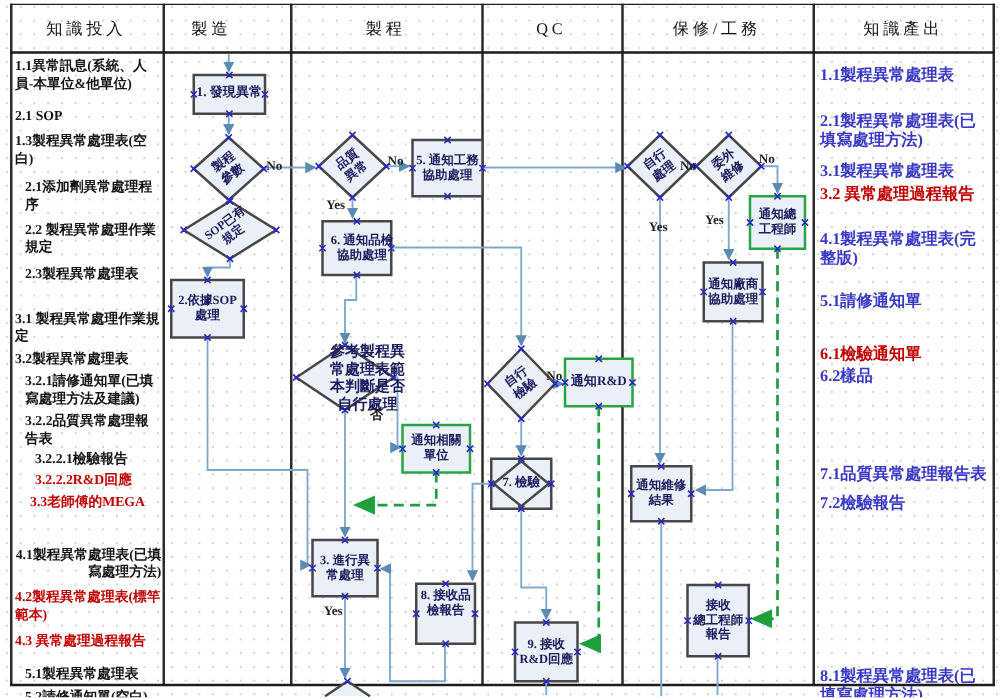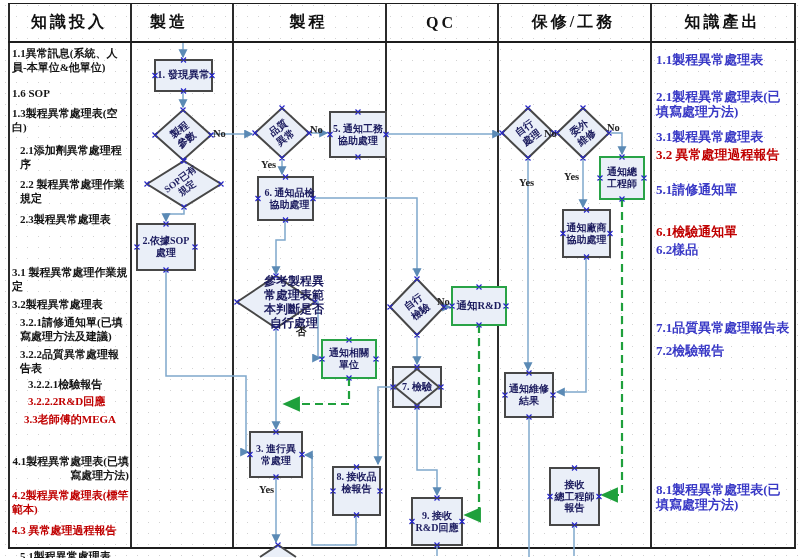--- a/index.html
+++ b/index.html
@@ -3,21 +3,21 @@
 <meta charset="utf-8">
 <style>
   html,body{margin:0;padding:0;background:#fff;}
   .canvas{position:relative;width:800px;height:558px;background:#fff;overflow:hidden;
     font-family:"Liberation Serif",serif;
     background-image:radial-gradient(circle,#d2d2d2 0.7px,transparent 0.9px);
     background-size:11px 11px;}
   .vl{position:absolute;top:3px;height:545px;width:1.5px;background:#2b2b2b;}
   .hl{position:absolute;left:8px;width:788px;background:#1d1d1d;}
   .hcell{position:absolute;top:4px;height:37px;display:flex;align-items:center;justify-content:center;
-    font-weight:bold;font-size:16px;letter-spacing:3px;color:#111;}
+    font-weight:normal;font-size:13px;letter-spacing:3px;color:#111;}
   .list{position:absolute;font-size:11px;line-height:14px;font-weight:bold;}
   .list p{margin:0;}
   #right-list{font-size:13px;line-height:15px;}
   .c-black{color:#141414;} .c-red{color:#c00000;} .c-blue{color:#3939c6;}
   .i1{padding-left:8px;} .i2{padding-left:16px;}
   #flow{position:absolute;left:0;top:0;}
   .cb{fill:none;stroke:#7fa8cc;stroke-width:1.5;}
   .cg{fill:none;stroke:#1fa03c;stroke-width:2.2;stroke-dasharray:8 5;}
   .shape{fill:#eaeff8;stroke:#474747;stroke-width:2;}
   .gshape{fill:#eaeff8;stroke:#29a347;stroke-width:2;}
@@ -45,43 +45,44 @@
   <div class="vl" style="left:385px"></div>
   <div class="vl" style="left:497px"></div>
   <div class="vl" style="left:650px"></div>
   <div class="vl" style="left:794px"></div>
   <div class="hl" style="top:3px;height:1.4px"></div>
   <div class="hl" style="top:40.5px;height:2.6px"></div>
   <div class="hl" style="top:547px;height:1.5px"></div>
 
   <div id="left-list" class="list" style="left:12px;top:44px;width:117px">
       <p class="c-black" style="margin-top: 2px;">1.1異常訊息(系統、人員-本單位&amp;他單位)</p>
-      <p class="c-black" style="margin-top: 12px;">1.6 SOP</p>
+      <p class="c-black" style="margin-top: 12px;">2.1 SOP</p>
       <p class="c-black" style="margin-top: 6px;">1.3製程異常處理表(空白)</p>
       <p class="c-black i1" style="margin-top: 9px;">2.1添加劑異常處理程序</p>
       <p class="c-black i1" style="margin-top: 6px;">2.2 製程異常處理作業規定</p>
       <p class="c-black i1" style="margin-top: 7px;">2.3製程異常處理表</p>
-      <p class="c-black" style="margin-top: 39px;">3.1 製程異常處理作業規定</p>
+      <p class="c-black" style="margin-top: 22px;">3.1 製程異常處理作業規定</p>
       <p class="c-black" style="margin-top: 4px;">3.2製程異常處理表</p>
       <p class="c-black i1" style="margin-top: 4px;">3.2.1請修通知單(已填寫處理方法及建議)</p>
       <p class="c-black i1" style="margin-top: 4px;">3.2.2品質異常處理報告表</p>
       <p class="c-black i2" style="margin-top: 2px;">3.2.2.1檢驗報告</p>
       <p class="c-red i2" style="margin-top: 3px;">3.2.2.2R&amp;D回應</p>
       <p class="c-red" style="margin-top: 4px; margin-left: 12px;">3.3老師傅的MEGA</p>
       <p class="c-black" style="margin-top: 28px; text-align: right;">4.1製程異常處理表(已填寫處理方法)</p>
       <p class="c-red" style="margin-top: 6px;">4.2製程異常處理表(標竿範本)</p>
       <p class="c-red" style="margin-top: 7px;">4.3 異常處理過程報告</p>
       <p class="c-black i1" style="margin-top: 12px;">5.1製程異常處理表</p>
       <p class="c-black i1" style="margin-top: 5px;">5.2請修通知單(空白)</p>
     </div>
   <div id="right-list" class="list" style="left:656px;top:46px;width:137px">
       <p class="c-blue" style="margin-top: 6px;">1.1製程異常處理表</p>
       <p class="c-blue" style="margin-top: 22px;">2.1製程異常處理表(已填寫處理方法)</p>
       <p class="c-blue" style="margin-top: 10px;">3.1製程異常處理表</p>
       <p class="c-red" style="margin-top: 3px;">3.2 異常處理過程報告</p>
+      <p class="c-blue" style="margin-top: 21px;">4.1製程異常處理表(完整版)</p>
       <p class="c-blue" style="margin-top: 20px;">5.1請修通知單</p>
       <p class="c-red" style="margin-top: 27px;">6.1檢驗通知單</p>
       <p class="c-blue" style="margin-top: 3px;">6.2樣品</p>
       <p class="c-blue" style="margin-top: 63px;">7.1品質異常處理報告表</p>
       <p class="c-blue" style="margin-top: 8px;">7.2檢驗報告</p>
       <p class="c-blue" style="margin-top: 124px;">8.1製程異常處理表(已填寫處理方法)</p>
     </div>
 
   <svg id="flow" width="800" height="558">
     <defs>

